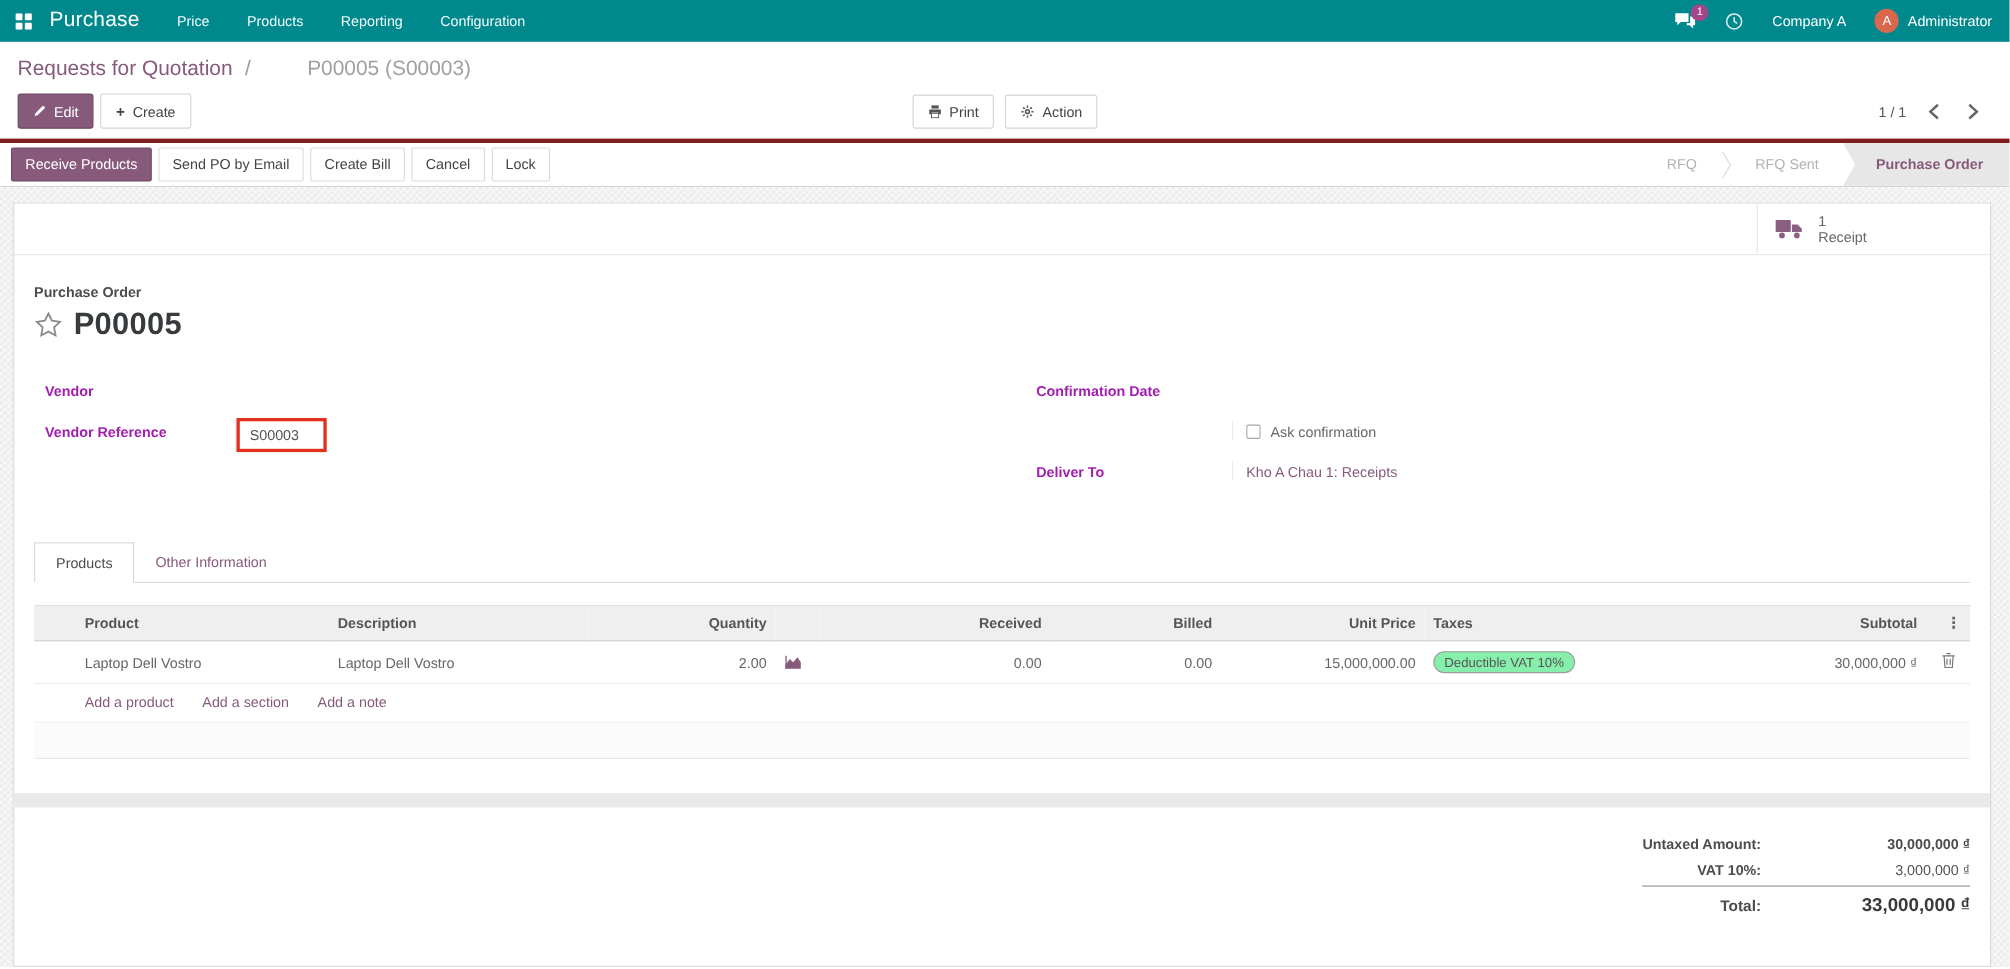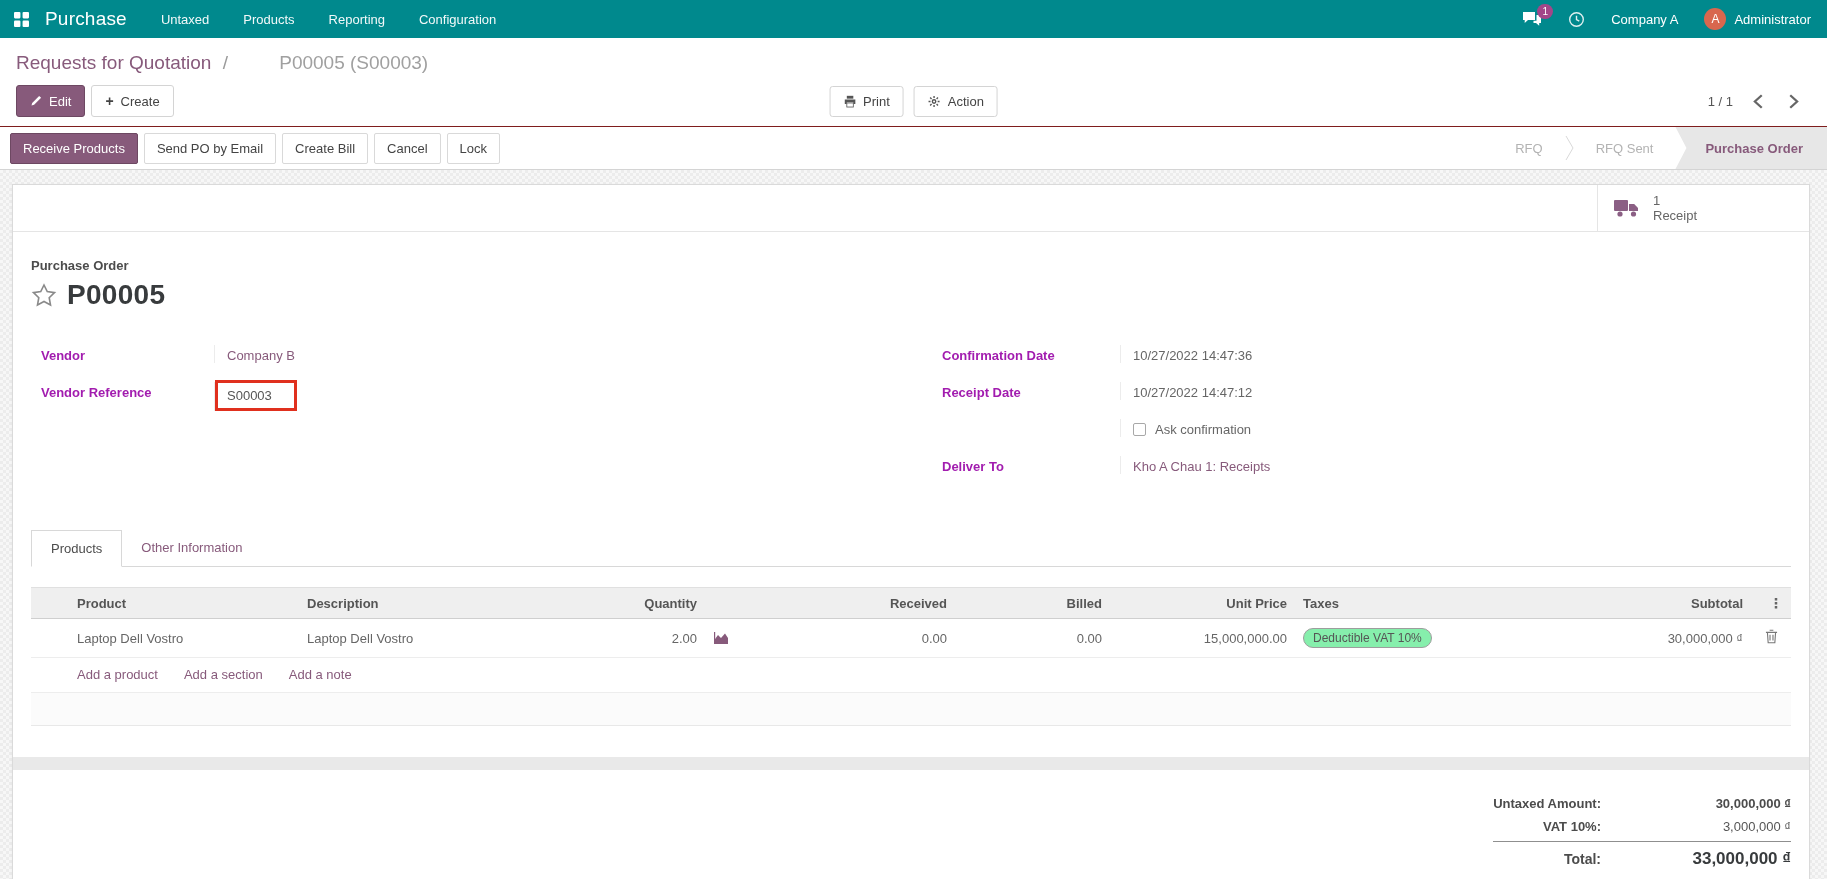--- a/index.html
+++ b/index.html
@@ -29,21 +29,21 @@
   .br-center { position:absolute; left:50%; transform:translateX(-50%); display:flex; gap:10px; }
   .br-right { margin-left:auto; display:flex; align-items:center; gap:20px; padding-right:12px; }
   .btn { display:inline-flex; align-items:center; gap:7px; font-size:13px; line-height:1; padding:8px 13px; border-radius:3px; border:1px solid #d4d4d4; background:#fff; color:#444; cursor:pointer; font-family:inherit; }
   .btn-primary { background:#875a7b; border-color:#6d4862; color:#fff;justify-content:center; }
   .plus-glyph { font-weight:700; font-size:14px; }
   .pager-value { color:#555; }
   .pager-nav { display:flex; gap:26px; }
   .pager-btn { background:none; border:none; cursor:pointer; padding:0; }
 
   
-  .statusbar { display:flex; align-items:stretch; justify-content:space-between; border-top:1px solid #7f1d1d; border-bottom:1px solid #d4d4d4; background:#fff; height:44px; padding-left:10px; box-shadow:0 1px 2px rgba(0,0,0,.06); }
+  .statusbar { display:flex; align-items:stretch; justify-content:space-between; border-top:4px solid #7f1d1d; border-bottom:1px solid #d4d4d4; background:#fff; height:44px; padding-left:10px; box-shadow:0 1px 2px rgba(0,0,0,.06); }
   .sb-left { display:flex; align-items:center; gap:6px; }
   .sb-btn { font-size:13px; padding:7px 12px; border:1px solid #d9d9d9; border-radius:2px; background:#fff; color:#444; cursor:pointer; font-family:inherit; }
   .sb-btn.active { background:#875a7b; border-color:#6d4862; color:#fff; }
   .sb-steps { display:flex; align-items:stretch; }
   .step { display:flex; align-items:center; padding:0 22px; color:#b3b3b3; font-size:13px; cursor:pointer; }
   .step-sep { display:flex; align-items:center; }
   .step.active { background:#e7e7e7; color:#875a7b; font-weight:700; padding:0 24px 0 30px; clip-path:polygon(0 0,100% 0,100% 100%,0 100%,11px 50%); }
 
   
   .content { height:calc(881px - 38px - 44px - 44px - 46px); background-color:#f7f7f7;
@@ -111,21 +111,21 @@
   <div class="tb-left">
     <span class="apps-icon">
       <svg width="15" height="15" viewBox="0 0 14 14" fill="#fff">
           <rect x="0" y="0" width="6" height="6" rx="1"></rect>
           <rect x="8" y="0" width="6" height="6" rx="1"></rect>
           <rect x="0" y="8" width="6" height="6" rx="1"></rect>
           <rect x="8" y="8" width="6" height="6" rx="1"></rect>
         </svg>
     </span>
     <span class="brand">Purchase</span>
-    <span class="tb-menu">Untaxed</span>
+    <span class="tb-menu">Price</span>
     <span class="tb-menu">Products</span>
     <span class="tb-menu">Reporting</span>
     <span class="tb-menu">Configuration</span>
   </div>
   <div class="tb-right">
     <span class="tb-iconbtn">
       <span>
         <svg width="20" height="16" viewBox="0 0 20 16" fill="#fff">
             <path d="M1 1h12v8H6l-3.3 3V9H1z"></path>
             <path d="M14.5 4H19v8h-1.8v2.8L14 12h-2.5V9.8h3z"></path>
@@ -258,39 +258,33 @@
               </svg>
           </span>
           <h1>P00005</h1>
         </div>
       </div>
 
       <div class="field-groups">
         <div class="fgroup left">
           <div class="frow">
             <span class="flabel">Vendor</span>
-            <div class="fval"><a>Company B</a></div>
           </div>
           <div class="frow">
             <span class="flabel">Vendor Reference</span>
             <div class="fval">
               <span class="red-box">
                 <span>S00003</span>
               </span>
             </div>
           </div>
         </div>
         <div class="fgroup right">
           <div class="frow">
             <span class="flabel">Confirmation Date</span>
-            <div class="fval"><span>10/27/2022 14:47:36</span></div>
-          </div>
-          <div class="frow">
-            <span class="flabel">Receipt Date</span>
-            <div class="fval"><span>10/27/2022 14:47:12</span></div>
           </div>
           <div class="frow">
             <span class="flabel"></span>
             <div class="fval checkbox-line">
               <span class="checkbox"></span>
               <span>Ask confirmation</span>
             </div>
           </div>
           <div class="frow">
             <span class="flabel">Deliver To</span>

